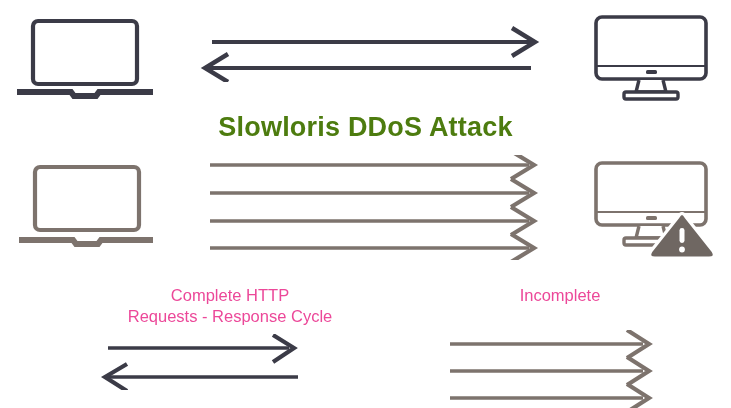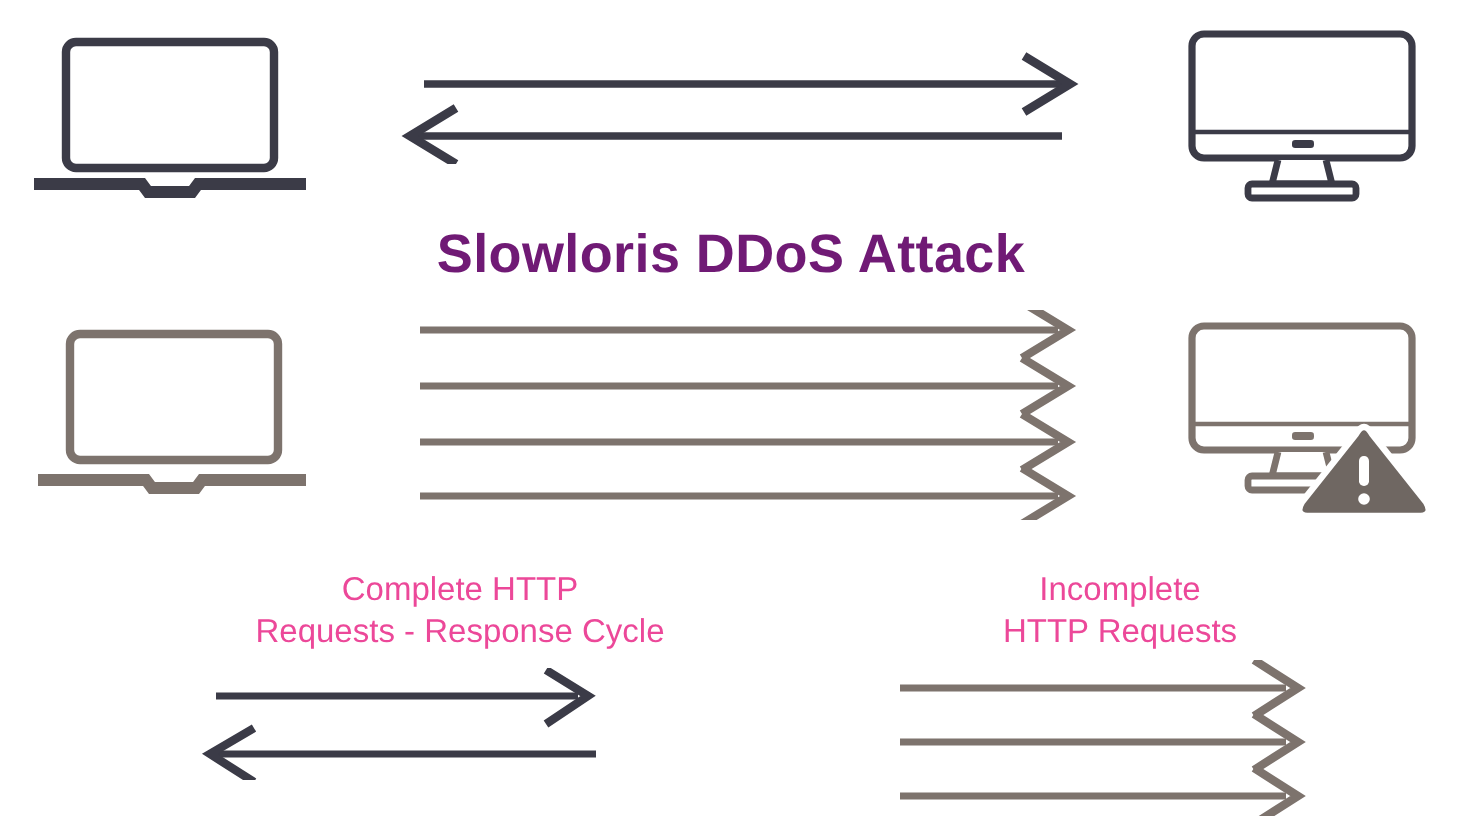--- a/index.html
+++ b/index.html
@@ -20,21 +20,21 @@
   .abs { position: absolute; }
 
   
   #diagram-title {
     left: 0;
     top: 112px;
     width: 731px;
     text-align: center;
     font-size: 27px;
     font-weight: bold;
-    color: #701a75;
+    color: #4d7c0f;
     letter-spacing: 0.2px;
     white-space: nowrap;
   }
 
   
   .legend-caption {
     font-size: 16.5px;
     color: #ec4899;
     line-height: 21px;
     text-align: center;
@@ -142,21 +142,20 @@
       </g>
       <g>
         <line x1="18" y1="43" x2="208" y2="43" stroke="#3b3b47" stroke-width="3.6"></line>
         <polyline points="37,30 15,43 37,57" fill="none" stroke="#3b3b47" stroke-width="4.2" stroke-linejoin="miter"></polyline>
       </g>
     </svg>
   </div>
 
   <div class="abs legend-caption" id="caption-incomplete">
     <div>Incomplete</div>
-    <div>HTTP Requests</div>
   </div>
 
   <div class="abs" style="left:445px; top:330px;">
     <svg width="225" height="78" viewBox="0 0 225 78" aria-hidden="true">
       <g>
         <line x1="5" y1="14" x2="198" y2="14" stroke="#7d736d" stroke-width="3.6"></line>
         <polyline points="182,0 204,14 182,28" fill="none" stroke="#7d736d" stroke-width="4.2" stroke-linejoin="miter"></polyline>
       </g>
       <g>
         <line x1="5" y1="41" x2="198" y2="41" stroke="#7d736d" stroke-width="3.6"></line>

